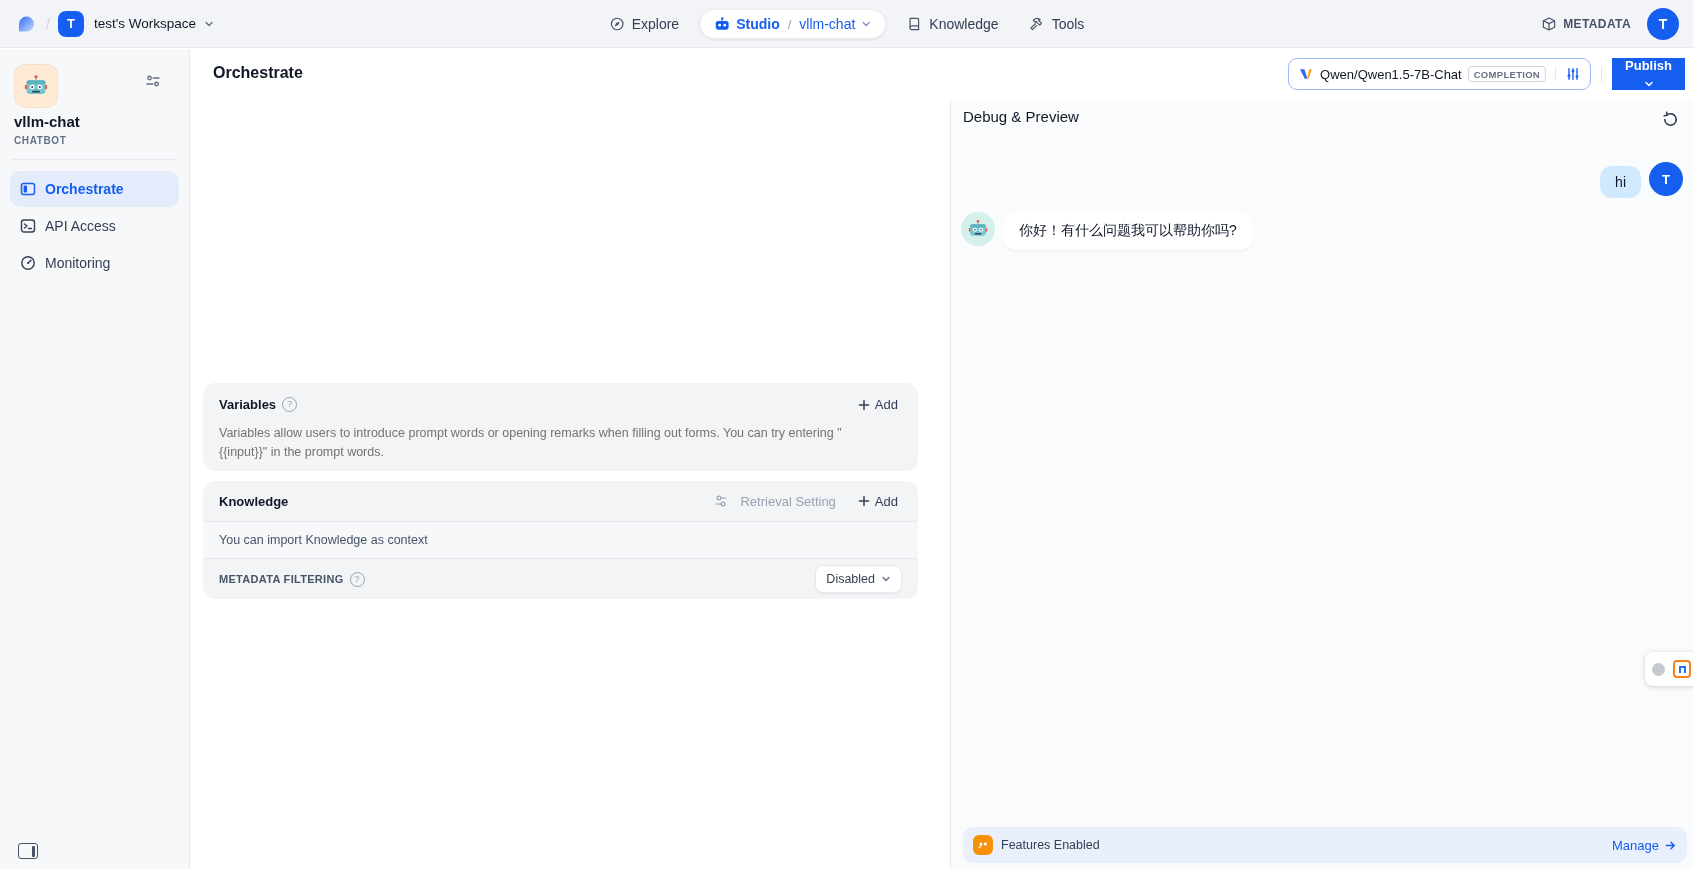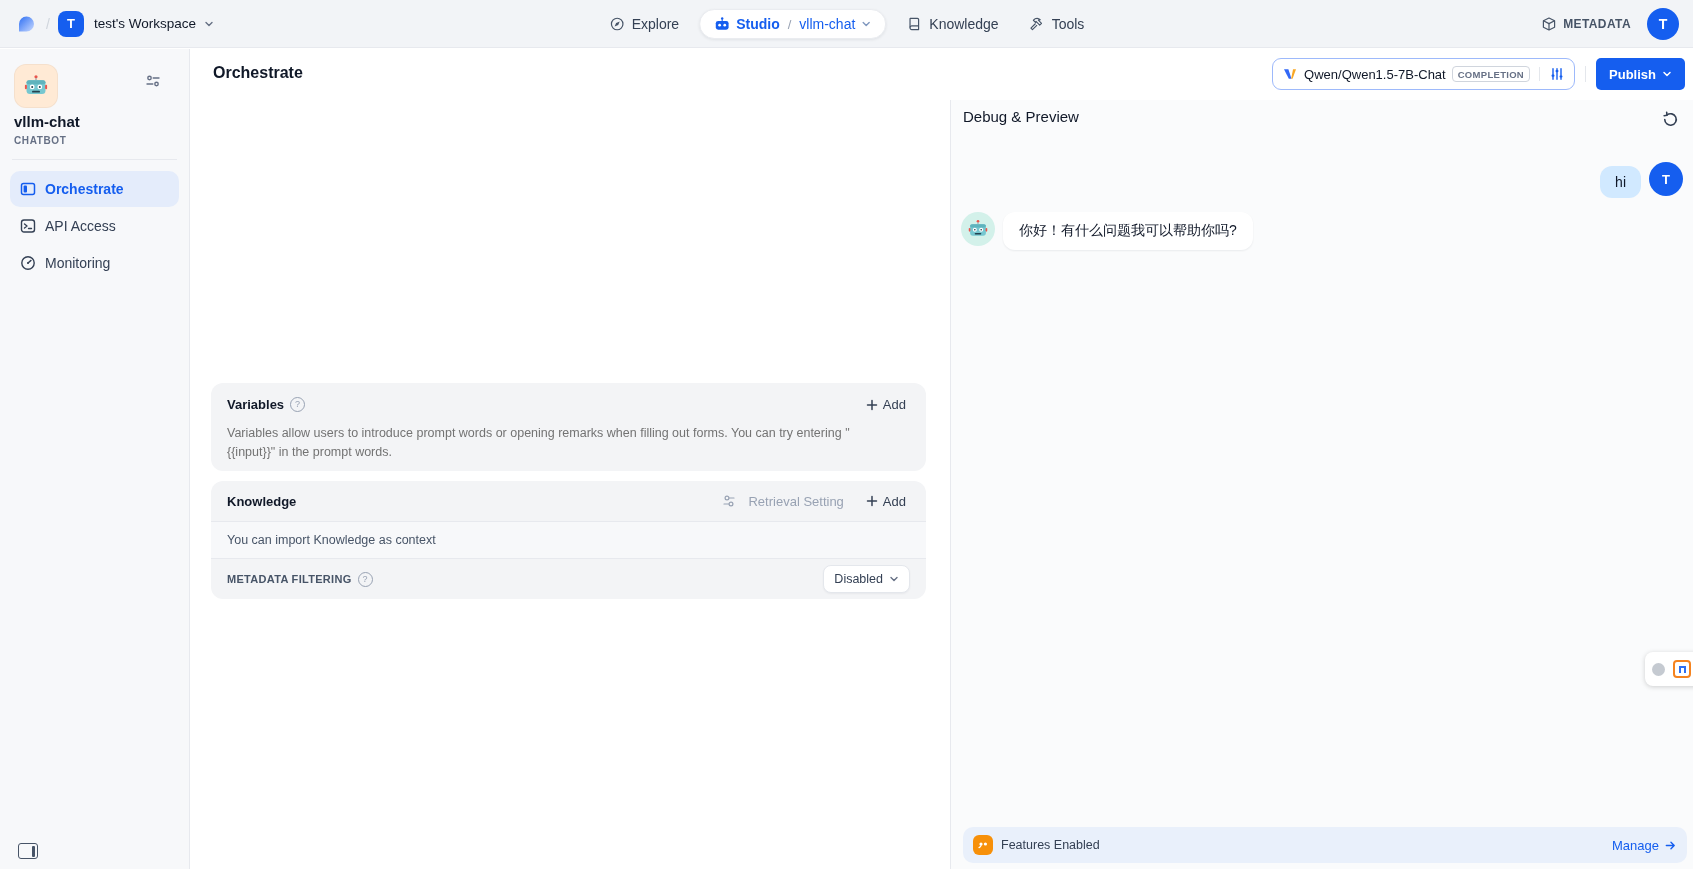--- a/index.html
+++ b/index.html
@@ -36,38 +36,38 @@
   .collapse-btn::after{content:""; position:absolute; right:2.5px; top:1.5px; bottom:1.5px; width:2.5px; background:#475467; border-radius:1px;}
 
   
   .page-title{position:absolute; left:213px; top:64px; font-size:16px; font-weight:700; color:#101828;}
   .header-right{position:absolute; right:8px; top:58px; display:flex; align-items:center;}
   .model-pill{display:flex; align-items:center; gap:6px; height:32px; padding:0 9px; background:#fff; border:1px solid #9DB9FB; border-radius:9px; box-sizing:border-box; cursor:pointer;}
   .model-name{font-size:13px; color:#101828; font-weight:500;}
   .model-badge{font-size:9.5px; color:#667085; font-weight:600; letter-spacing:.3px; border:1px solid #D0D5DD; border-radius:4px; padding:1.5px 5px; background:#fff;}
   .pill-div{width:1px; height:14px; background:#E4E7EC; margin:0 3px;}
   .hdr-div{width:1px; height:16px; background:#E4E7EC; margin:0 10px;}
-  .publish-btn{display:flex; align-items:center; gap:6px; height:32px; padding:0 13px; background:#155EEF; border-radius:5px; color:#fff; font-size:13px; font-weight:700; cursor:pointer;}
+  .publish-btn{display:flex; align-items:center; gap:6px; height:32px; padding:0 13px; background:#155EEF; border-radius:0; color:#fff; font-size:13px; font-weight:700; cursor:pointer;flex-direction:column;}
 
   
   .instructions{position:absolute; left:213px; top:102px; width:715px; height:268px; border:2px solid #2160E6; border-radius:14px; background:#fff; box-sizing:border-box; overflow:hidden;}
   .inst-header{height:36px; background:#F2F4F7; display:flex; align-items:center; padding:0 8px 0 12px; justify-content:space-between;}
   .inst-title-wrap{display:flex; align-items:center; gap:6px;}
   .inst-title{font-size:12px; font-weight:700; letter-spacing:.4px; color:#344054;}
   .help-ico{width:13px; height:13px; border:1px solid #98A2B3; border-radius:50%; color:#98A2B3; font-size:9px; display:inline-flex; align-items:center; justify-content:center; line-height:1;}
   .help-ico::before{content:"?";}
   .generate-btn{display:flex; align-items:center; gap:5px; height:26px; padding:0 10px; background:#fff; border:1px solid #E4E7EC; border-radius:8px; box-shadow:0 1px 2px rgba(16,24,40,.05); font-size:13px; font-weight:500; color:#155EEF; cursor:pointer;}
   .inst-body{position:relative; height:228px;}
   .inst-textarea{position:absolute; left:14px; top:10px; right:14px; height:170px; border:none; outline:none; resize:none; font-family:"Liberation Sans", sans-serif; font-size:14px; color:#101828; background:transparent;}
   .inst-textarea::placeholder{color:#98A2B3;}
   .char-count{position:absolute; left:12px; bottom:10px; background:#F2F4F7; color:#667085; font-size:12px; padding:2px 9px; border-radius:6px;}
   .drag-handle{position:absolute; left:50%; bottom:7px; transform:translateX(-50%); width:26px; height:3px; background:#D0D5DD; border-radius:2px; cursor:ns-resize;}
 
   
-  .panel{position:absolute; left:211px; width:715px; background:#F3F4F6; border-radius:12px; box-sizing:border-box;}
+  .panel{position:absolute; left:203px; width:715px; background:#F3F4F6; border-radius:12px; box-sizing:border-box;}
   .variables-panel{top:383px; height:88px; padding:11px 16px;}
   .panel-head{display:flex; align-items:center; justify-content:space-between;}
   .panel-title-wrap{display:flex; align-items:center; gap:6px;}
   .panel-title{font-size:13px; font-weight:700; color:#101828;}
   .add-btn{display:flex; align-items:center; gap:5px; font-size:13px; font-weight:500; color:#344054; cursor:pointer; padding:3px 4px; border-radius:6px;}
   .var-desc{margin-top:9px; font-size:12.5px; color:#737373; line-height:1.55; max-width:640px;}
   .knowledge-panel{top:481px; height:118px; overflow:hidden;}
   .k-row{display:flex; align-items:center; justify-content:space-between; padding:0 16px; box-sizing:border-box;}
   .k-head{height:40px;}
   .k-head-right{display:flex; align-items:center; gap:18px;}

